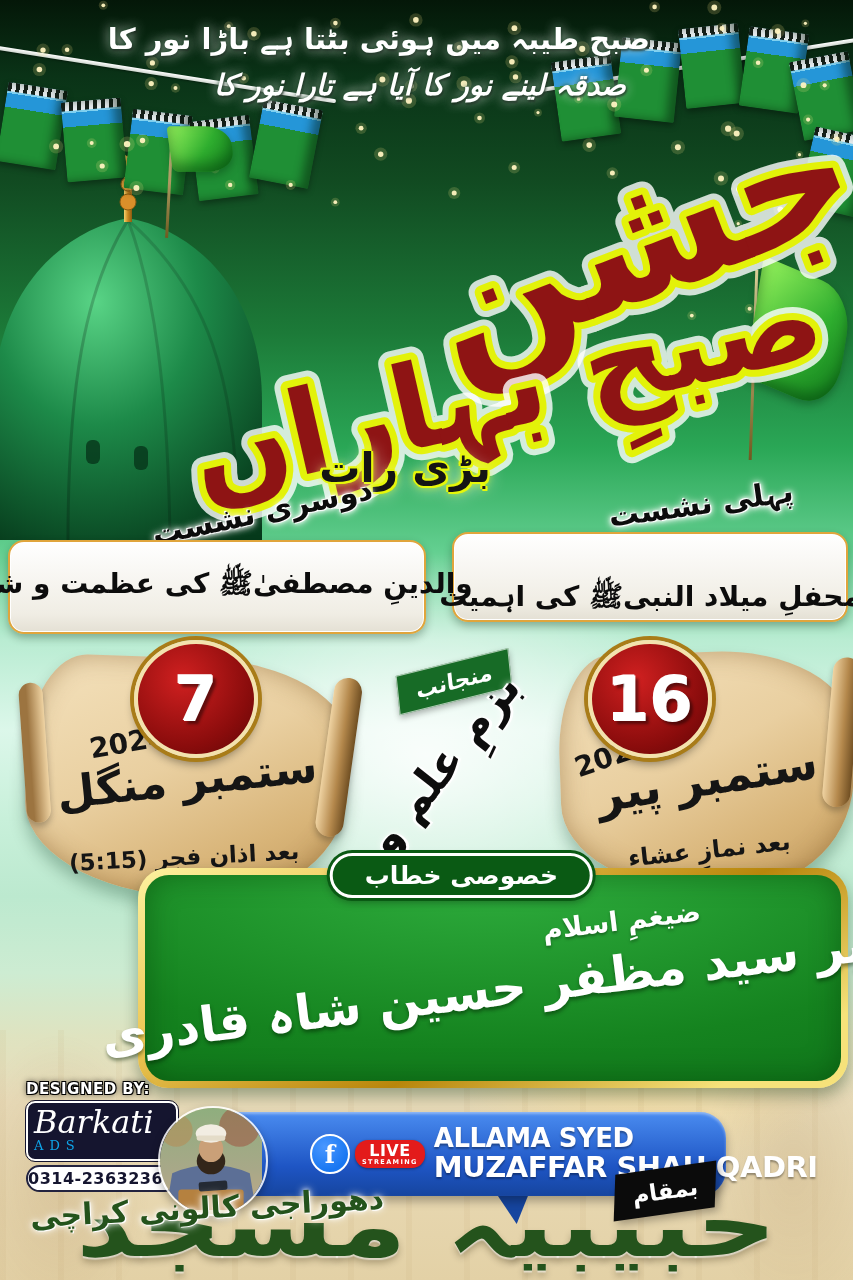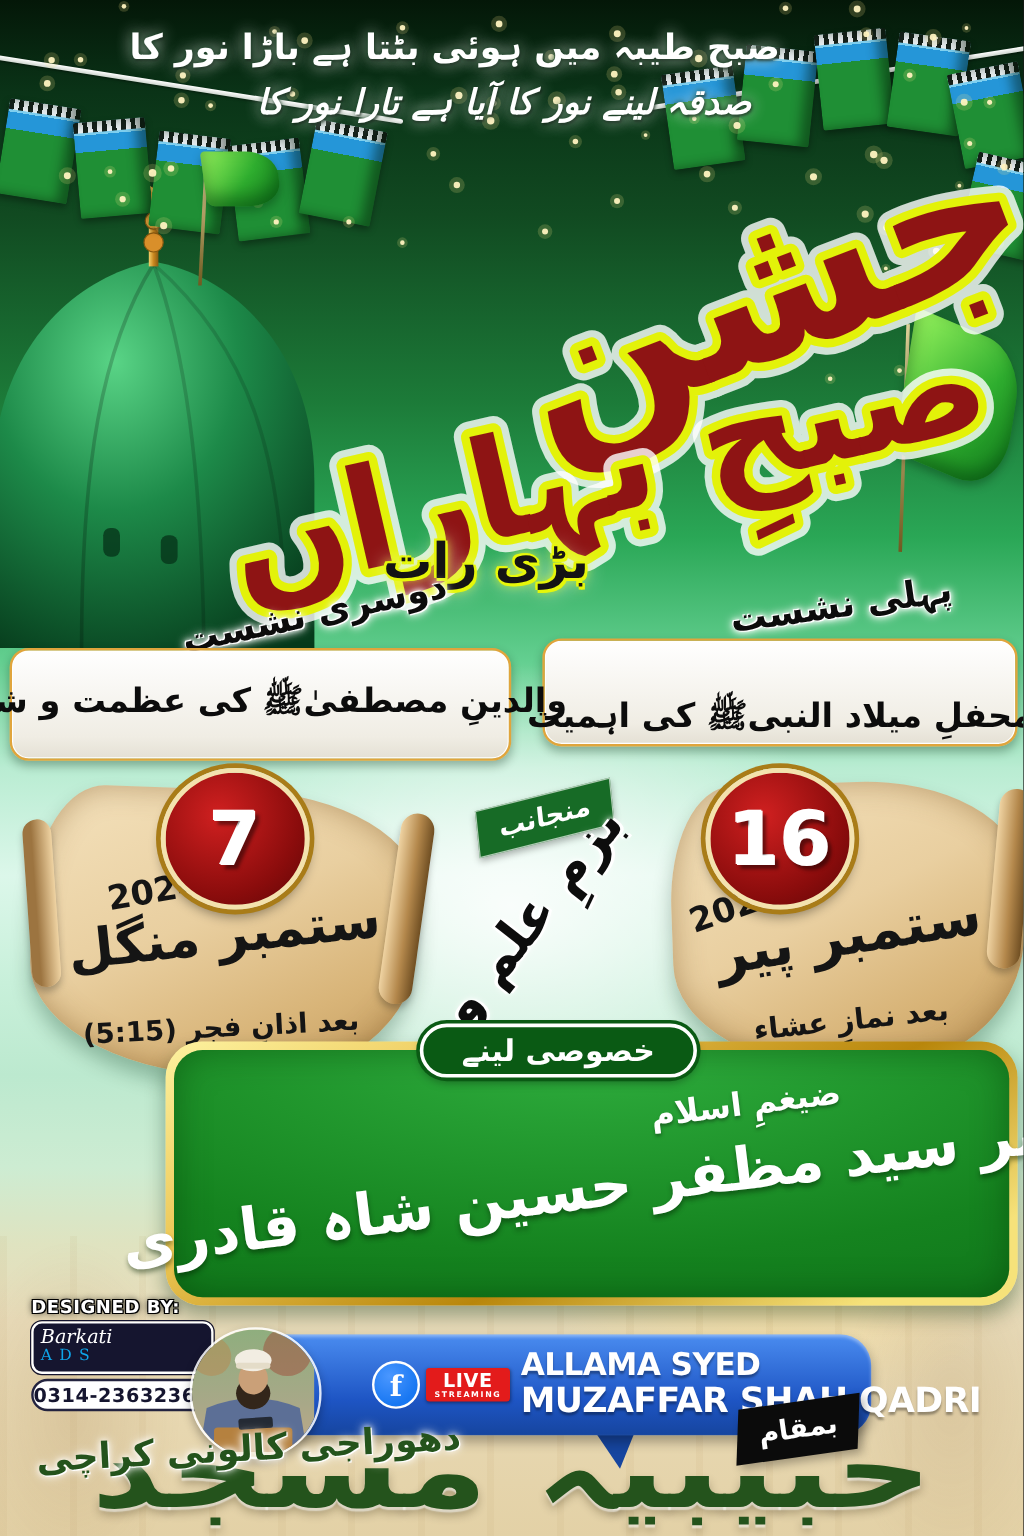--- a/index.html
+++ b/index.html
@@ -79,36 +79,36 @@
   .speech-honorific{position:absolute;top:30px;right:140px;color:#fff;font-size:27px;font-weight:bold;transform:rotate(-7deg);
     text-shadow:0 2px 3px rgba(0,0,0,.35);}
   .speech-name{position:absolute;top:56%;left:50%;transform:translate(-50%,-50%) rotate(-7deg);color:#fff;font-size:49px;
     font-weight:800;white-space:nowrap;text-shadow:0 3px 4px rgba(0,30,0,.45);}
 
   
   .designer{left:26px;top:1080px;width:152px;text-align:left;}
   .designer-label{font-size:15px;font-weight:800;color:#fff;letter-spacing:.5px;
     text-shadow:1px 1px 0 #000,-1px -1px 0 #000,1px -1px 0 #000,-1px 1px 0 #000,0 0 6px #000;}
   .designer-box{margin-top:3px;background:#15152f;border:2px solid #fff;outline:1px solid #15152f;border-radius:9px;padding:3px 6px 5px;}
-  .designer-brand{font-family:"DejaVu Serif",serif;font-style:italic;font-size:16px;color:#fff;line-height:1;}
+  .designer-brand{font-family:"DejaVu Serif",serif;font-style:italic;font-size:32px;color:#fff;line-height:1;}
   .designer-sub{font-family:"DejaVu Serif",serif;font-size:13px;letter-spacing:6px;color:#0ea5e9;line-height:1.2;}
   .designer-phone{margin-top:4px;background:#fff;border:2px solid #23233f;border-radius:14px;font-size:16px;font-weight:800;
     color:#15152f;padding:2px 0;letter-spacing:.5px;}
 
   
   .live-bar{left:206px;top:1112px;width:520px;height:84px;border-radius:26px;
     background:linear-gradient(180deg,#4a8cf0,#1e55c4 65%,#16459f);
     box-shadow:0 5px 10px rgba(0,0,0,.3),inset 0 2px 3px rgba(255,255,255,.4);
     display:flex;align-items:center;padding-left:104px;box-sizing:border-box;}
   .bar-tail{left:498px;top:1192px;width:0;height:0;border-left:17px solid transparent;border-right:17px solid transparent;
     border-top:32px solid #16459f;transform:rotate(-6deg);}
   .fb-badge{width:36px;height:36px;border-radius:50%;background:radial-gradient(circle at 35% 30%,#4a97ff,#1877f2 70%);
     border:2px solid #fff;color:#fff;font-family:"DejaVu Serif",serif;font-weight:bold;font-size:24px;
     display:flex;align-items:center;justify-content:center;flex:0 0 auto;}
-  .live-badge{margin-left:5px;background:#e31b1b;color:#fff;border-radius:3px;padding:3px 7px 2px;text-align:center;flex:0 0 auto;
+  .live-badge{margin-left:5px;background:#e31b1b;color:#fff;border-radius:13px;padding:3px 7px 2px;text-align:center;flex:0 0 auto;
     box-shadow:0 1px 3px rgba(0,0,0,.4);}
   .live-word{display:block;font-size:16px;font-weight:800;line-height:1;letter-spacing:.5px;}
   .streaming-word{display:block;font-size:6.5px;font-weight:bold;letter-spacing:1.4px;line-height:1.2;}
   .name-col{margin-left:9px;color:#fff;font-weight:700;line-height:1.04;white-space:nowrap;
     text-shadow:0 2px 2px rgba(0,0,0,.35);}
   .name-line1{font-size:26px;letter-spacing:-.5px;}
   .name-line2{font-size:29px;letter-spacing:-.5px;}
   .photo{left:158px;top:1106px;width:106px;height:106px;border-radius:50%;overflow:hidden;
     border:2px solid rgba(255,255,255,.85);box-shadow:0 4px 8px rgba(0,0,0,.3);}
 
@@ -370,21 +370,21 @@
   </div>
   <div class="day-badge" style="left:134px;top:640px;">
     <span class="day-num">7</span>
   </div>
 
   <div class="abs org-label rtl">منجانب</div>
   <div class="abs org-name rtl">بزمِ علم و دانش</div>
 
   <div class="abs speech-gold">
     <div class="speech-green">
-      <div class="speech-tag rtl">خصوصی لینے</div>
+      <div class="speech-tag rtl">خصوصی خطاب</div>
       <div class="speech-honorific rtl">ضیغمِ اسلام</div>
       <div class="speech-name rtl">پیر سید مظفر حسین شاہ قادری</div>
     </div>
   </div>
 
   <div class="abs designer">
     <div class="designer-label">DESIGNED BY:</div>
     <div class="designer-box">
       <div class="designer-brand">Barkati</div>
       <div class="designer-sub">ADS</div>

